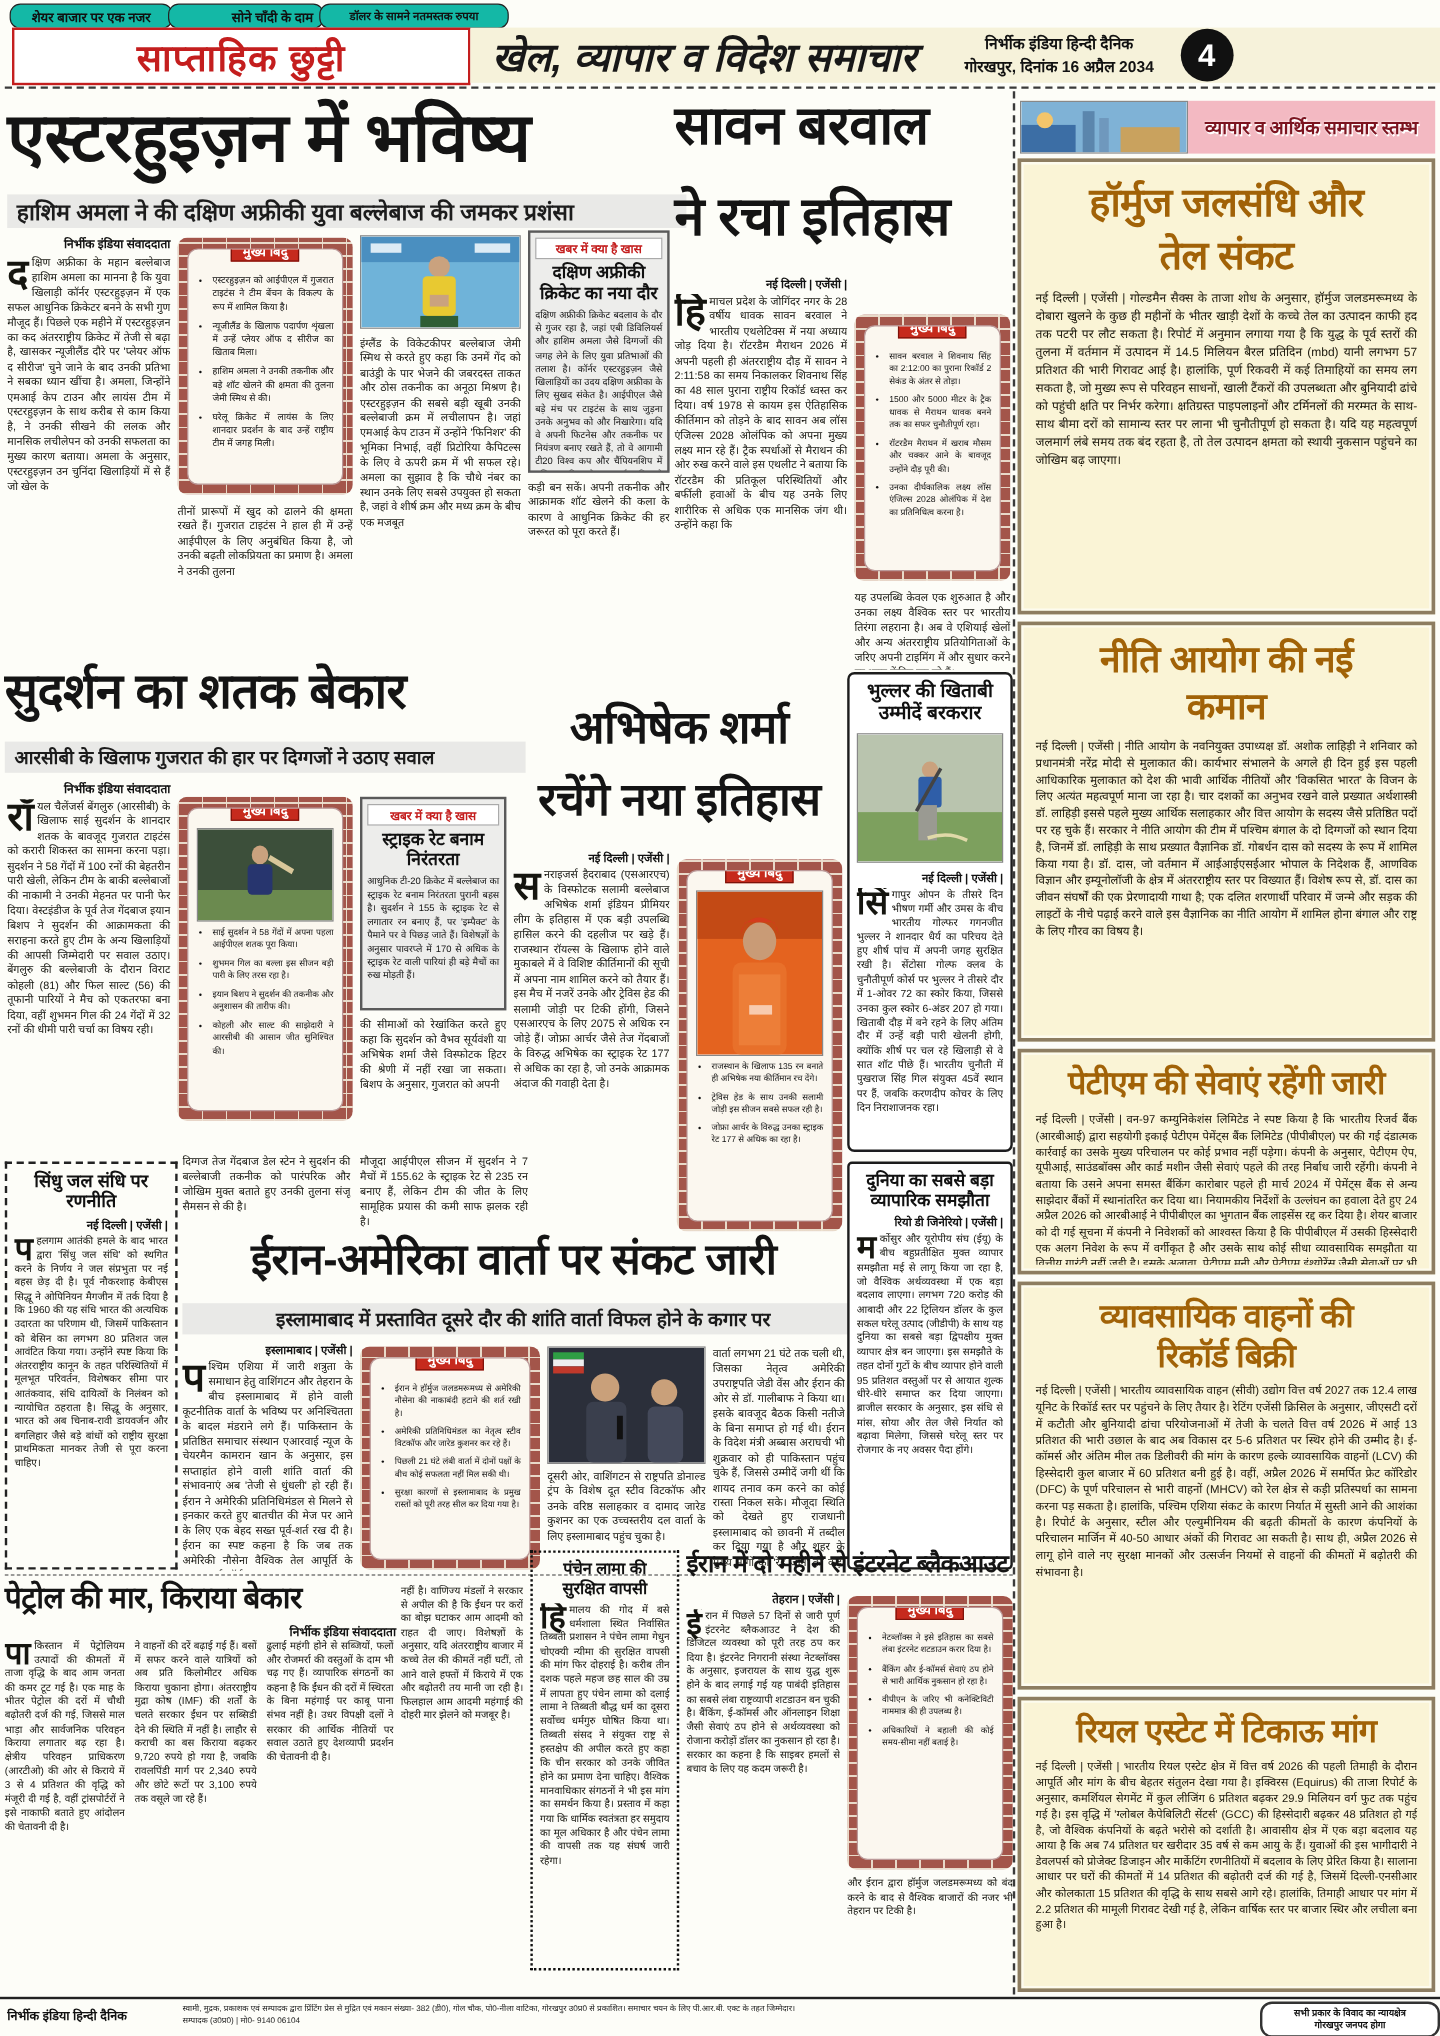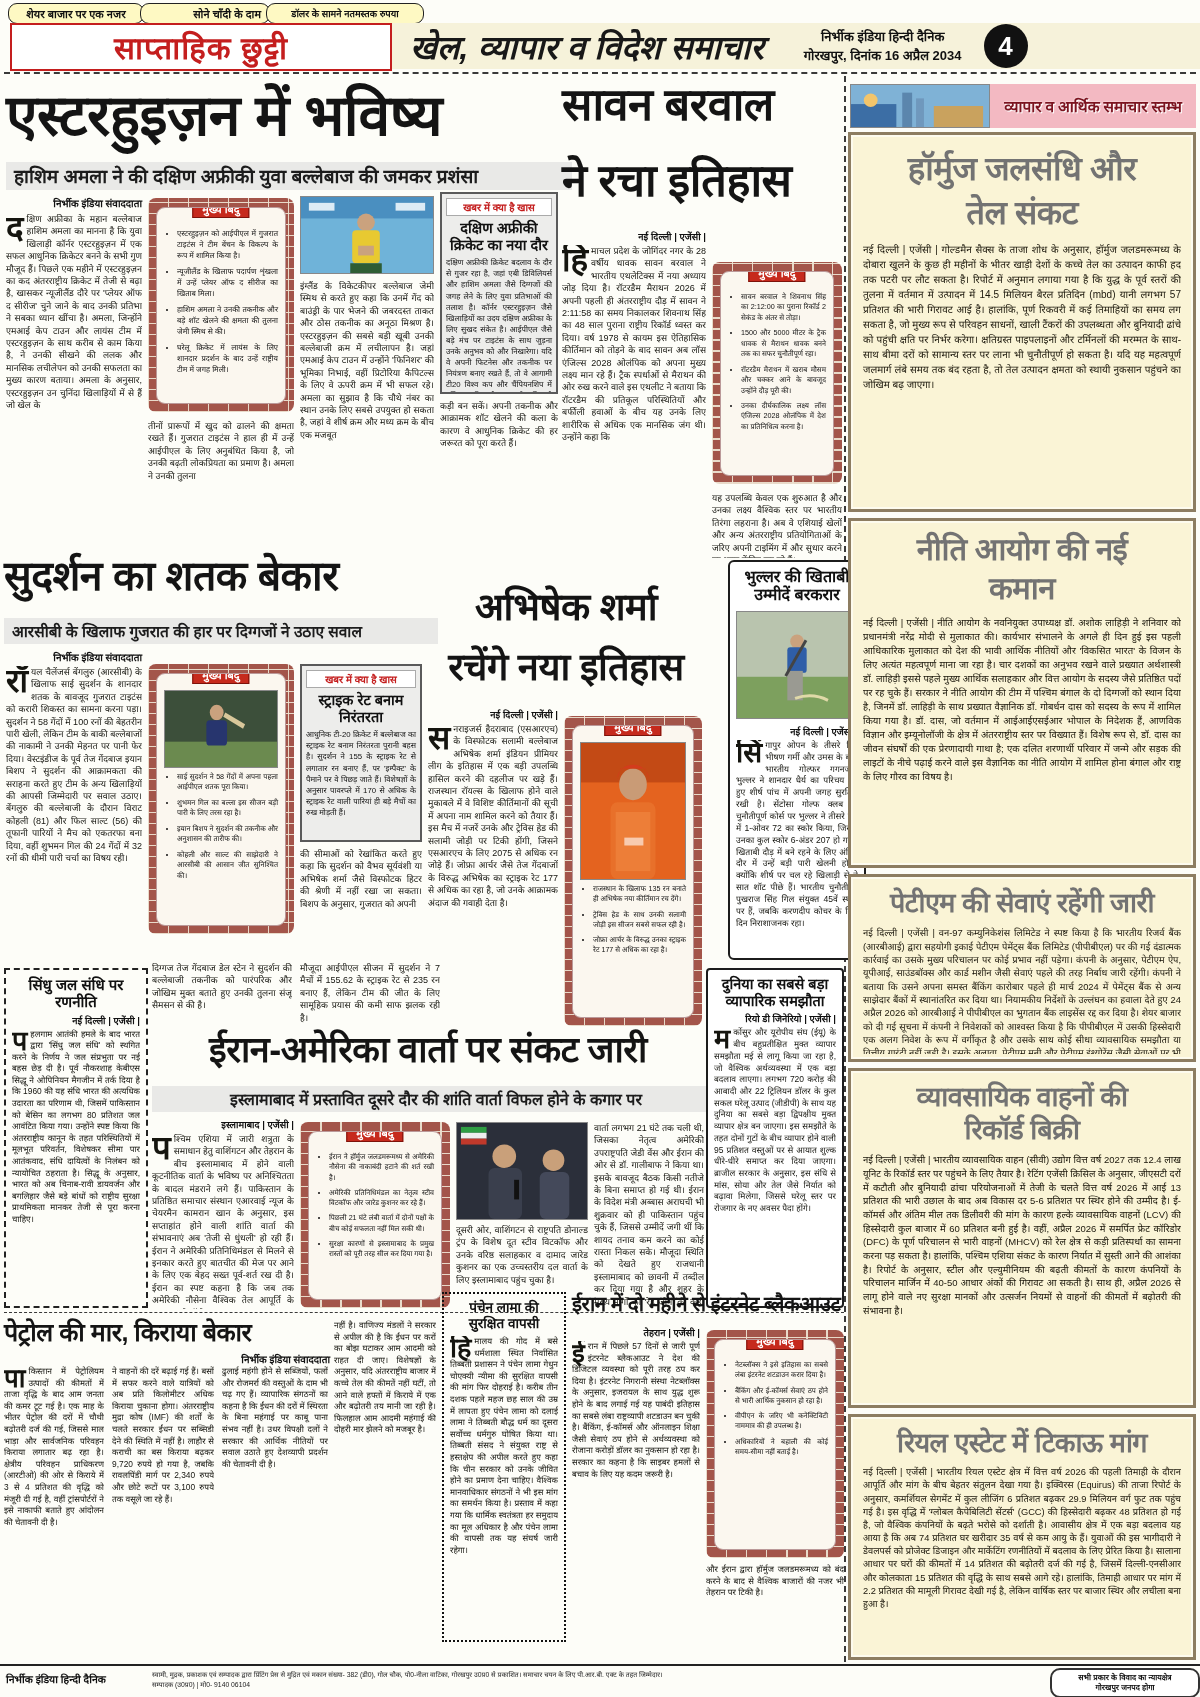--- a/index.html
+++ b/index.html
@@ -1,19 +1,19 @@
 <!DOCTYPE html>
 <html><head>
 <meta charset="utf-8">
 <style>
   html,body{margin:0;padding:0;background:#e8e6e0;}
   #page{position:relative;width:1200px;height:1697px;background:#fdfdf8;margin:0 auto;overflow:hidden;
         font-family:"Liberation Sans","DejaVu Sans",sans-serif;color:#111;}
   .abs{position:absolute;}
-  .pill{border:1.5px solid #222;border-radius:9px;background:#fef9c3;font-size:11px;font-weight:bold;
+  .pill{border:1.5px solid #222;border-radius:9px;background:#14b8a6;font-size:11px;font-weight:bold;
         display:flex;align-items:center;justify-content:center;padding:0 8px;}
   .logoBox{border:2.5px solid #c41e1e;background:#fff;display:flex;align-items:center;justify-content:center;}
   .logoTxt{color:#c41e1e;font-size:31px;font-weight:900;letter-spacing:1px;}
   .banner{background:#f6f2da;display:flex;align-items:center;}
   .bannerTxt{font-size:33px;font-weight:900;color:#181818;white-space:nowrap;font-style:italic;}
   .paperInfo{font-size:13px;font-weight:bold;text-align:center;line-height:1.5;}
   .pageCircle{width:44px;height:44px;border-radius:50%;background:#111;color:#fff;font-size:26px;font-weight:900;
         display:flex;align-items:center;justify-content:center;}
   .dashH{border-top:2.5px dashed #3a3a3a;height:0;}
   .dashV{border-left:2.5px dashed #3a3a3a;width:0;}
@@ -36,21 +36,21 @@
   .keyList li{margin-bottom:5px;}
   .newsbox{background:#ededeb;border:2px solid #5a5a5a;box-sizing:border-box;padding:4px;overflow:hidden;}
   .newsLabel{background:#fff;color:#c41e1e;font-weight:800;font-size:10px;text-align:center;border:1px solid #aaa;
      padding:1px 0;}
   .newsTitle{font-size:14.5px;font-weight:900;text-align:center;line-height:1.15;margin:4px 0;}
   .newsBody{font-size:7.8px;line-height:1.42;text-align:justify;}
   .blackBox{border:2.5px solid #1c1c1c;border-radius:6px;box-sizing:border-box;padding:6px;overflow:hidden;background:#fff;}
   .boxTitle{font-size:16px;font-weight:900;text-align:center;line-height:1.15;}
   .bizBox{background:#faf4d6;border:3px solid #8d7d61;box-shadow:inset 0 0 0 2px #fdfbee;box-sizing:border-box;
      padding:10px 12px;overflow:hidden;}
-  .bizHead{font-weight:900;text-align:center;line-height:1.08;color:#737373;letter-spacing:-0.5px;}
+  .bizHead{font-weight:900;text-align:center;line-height:1.08;color:#a16207;letter-spacing:-0.5px;}
   .pinkStrip{background:#f3b9c2;display:flex;align-items:center;justify-content:center;}
   .pinkTxt{color:#7c1420;font-size:15.5px;font-weight:900;text-shadow:0 0 2px #fff,1px 1px 0 #fff;}
   .photoFrame{border:1px solid #888;box-sizing:border-box;overflow:hidden;}
   .footTiny{font-size:6.8px;line-height:1.5;color:#222;overflow:hidden;}
   .jurBox{border:2px solid #333;border-radius:10px;font-size:9.5px;font-weight:800;text-align:center;
      display:flex;flex-direction:column;justify-content:center;line-height:1.3;background:#fff;}
 </style>
 </head>
 <body>
 
@@ -200,21 +200,21 @@
         </svg>
       </div>
       <ul class="keyList" style="font-size:7.1px;">
         <li>राजस्थान के खिलाफ 135 रन बनाते ही अभिषेक नया कीर्तिमान रच देंगे।</li>
         <li>ट्रेविस हेड के साथ उनकी सलामी जोड़ी इस सीजन सबसे सफल रही है।</li>
         <li>जोफ्रा आर्चर के विरुद्ध उनका स्ट्राइक रेट 177 से अधिक का रहा है।</li>
       </ul>
     </div>
   </div>
 
-  <div class="abs blackBox" style="left:728px;top:560px;width:138px;height:400px;">
+  <div class="abs blackBox" style="left:706px;top:560px;width:138px;height:400px;">
     <div class="boxTitle">भुल्लर की खिताबी</div>
     <div class="boxTitle">उम्मीदें बरकरार</div>
     <div class="photoFrame" style="width:100%;height:108px;margin:6px 0;">
       <svg width="100%" height="100%" viewBox="0 0 124 108" preserveAspectRatio="none">
         <rect width="124" height="108" fill="#b9c4ae"></rect>
           <rect y="66" width="124" height="42" fill="#7da05e"></rect>
         <circle cx="62" cy="30" r="7" fill="#caa27e"></circle>
           <rect x="52" y="36" width="20" height="26" rx="3" fill="#2f5ea8"></rect>
         <rect x="52" y="60" width="16" height="30" fill="#9a9a92"></rect>
         <rect x="70" y="28" width="3" height="42" transform="rotate(30 70 28)" fill="#444"></rect>

